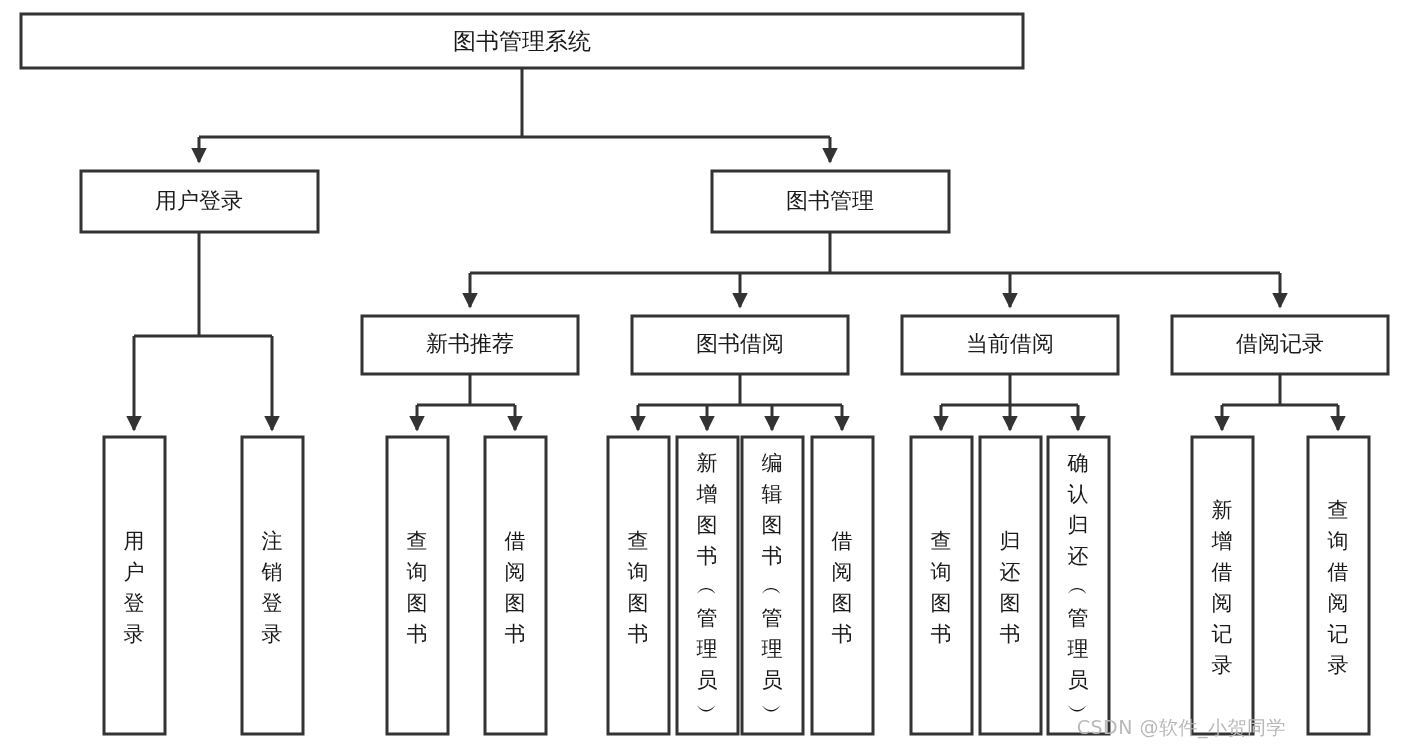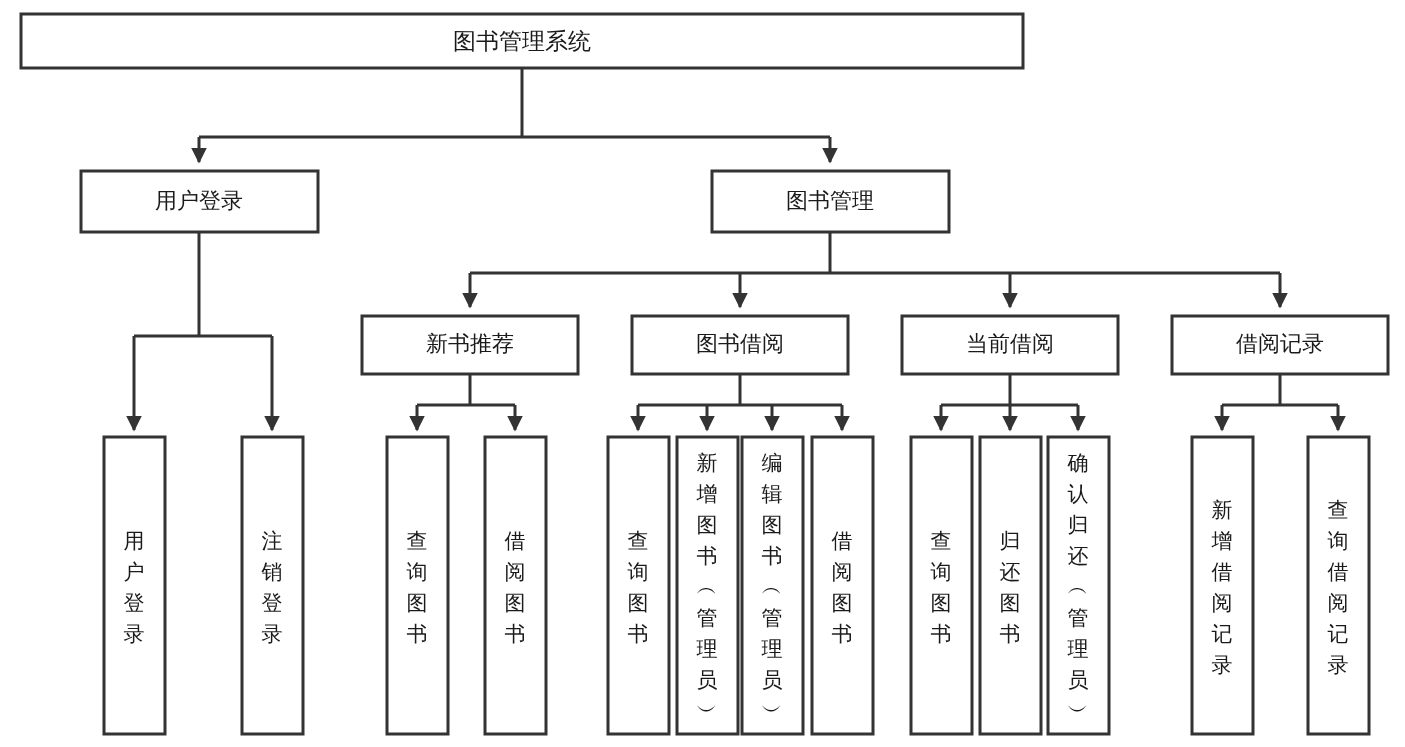--- a/index.html
+++ b/index.html
@@ -228,13 +228,14 @@
       <text class="vert-label vlabel" x="1222" y="516.68"><tspan x="1222" dy="0">新</tspan><tspan x="1222" dy="31">增</tspan><tspan x="1222" dy="31">借</tspan><tspan x="1222" dy="31">阅</tspan><tspan x="1222" dy="31">记</tspan><tspan x="1222" dy="31">录</tspan></text>
     </g>
 
     <g>
       <rect class="node-rect" x="1308" y="437" width="61" height="297"></rect>
       <text class="vert-label vlabel" x="1338" y="516.68"><tspan x="1338" dy="0">查</tspan><tspan x="1338" dy="31">询</tspan><tspan x="1338" dy="31">借</tspan><tspan x="1338" dy="31">阅</tspan><tspan x="1338" dy="31">记</tspan><tspan x="1338" dy="31">录</tspan></text>
     </g>
 
   </svg>
 
+  <div class="watermark">CSDN @软件_小贺同学</div>
 </div>
 
 </body></html>

